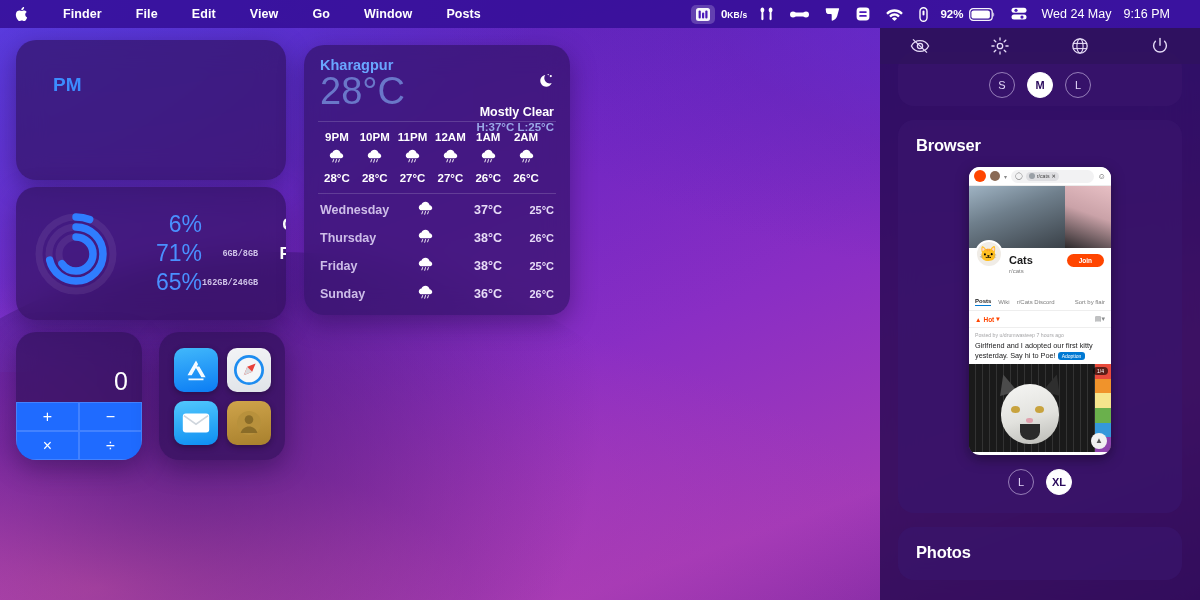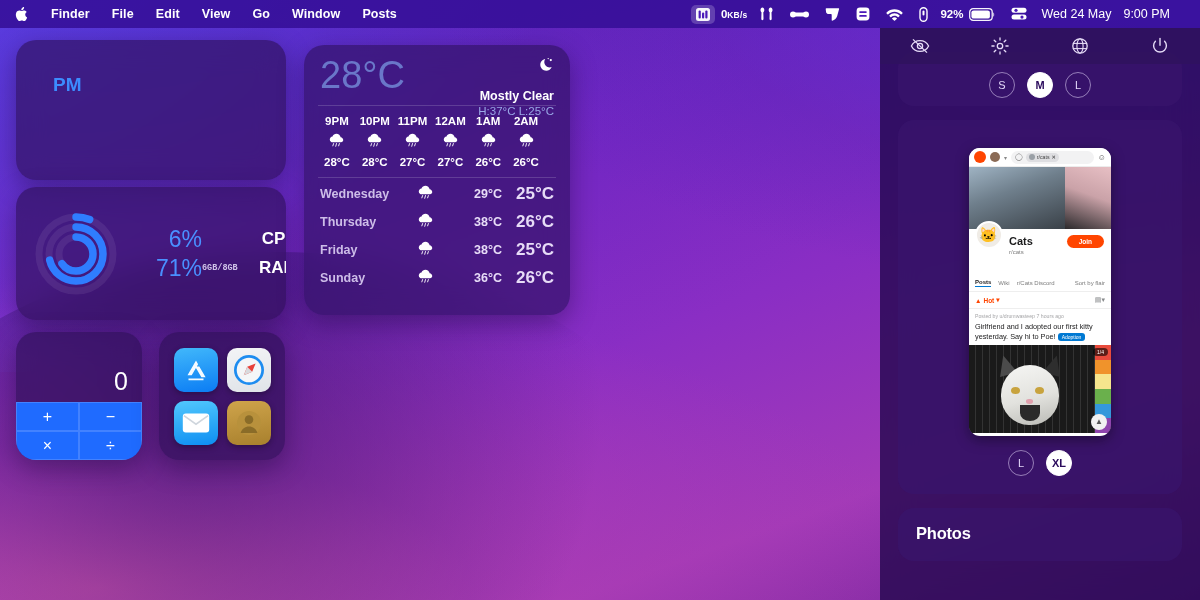--- a/index.html
+++ b/index.html
@@ -35,21 +35,21 @@
   }
 
   
   #menubar{
     position:absolute; left:0; top:0; width:1200px; height:28px;
     background:rgba(52,14,150,0.86);
     display:flex; align-items:center;
     color:#fff; font-size:12.5px;
     z-index:50;
   }
-  #menubar .left{ display:flex; align-items:center; gap:0; padding-left:8px; }
+  #menubar .left{ display:flex; align-items:center; gap:12px; padding-left:8px; }
   #menubar .right{ margin-left:auto; display:flex; align-items:center; padding-right:24px; gap:0; }
   .mb-item{ padding:3px 11px; font-weight:700; color:#fff; white-space:nowrap; letter-spacing:0.1px;}
   .mb-apple{ padding:0 12px 0 6px; display:flex; align-items:center;}
   .mb-icon{ display:flex; align-items:center; justify-content:center; padding:0 8px; height:28px; }
   .mb-text{ font-size:11.5px; font-weight:700; color:#fff; padding:0 4px; white-space:nowrap;}
   .mb-text .u{ font-size:8.5px; letter-spacing:.2px;}
   .mb-date{ font-size:12.5px; font-weight:500; padding:0 6px; white-space:nowrap;}
   .mb-chip{
     background:rgba(255,255,255,0.20);
     border-radius:5px; padding:3px 5px; display:flex; align-items:center;
@@ -104,36 +104,36 @@
   .ic-appstore{ background:linear-gradient(170deg,#41b8fb,#0b7cf4);}
   .ic-safari{ background:linear-gradient(170deg,#f3f4f6,#dfe3e8);}
   .ic-mail{ background:linear-gradient(170deg,#52c8fd,#0d8ef2);}
   .ic-contacts{ background:linear-gradient(170deg,#cfa44b,#a8802d);}
 
   
   #weather{ left:304px; top:45px; width:266px; height:270px; background:rgba(48,18,100,0.68); padding:12px 0 0 0;}
   .w-head{ padding:0 16px; position:relative; }
   .w-city{ font-size:14.5px; color:#6aa6ff; font-weight:700; }
   .w-temp{ font-size:38px; color:#6a77c9; font-weight:300; line-height:1.1; margin-top:-2px;}
-  .w-right{ position:absolute; right:16px; top:2px; text-align:right;}
+  .w-right{ position:absolute; right:16px; top:16px; text-align:right;}
   .w-moon{ color:#fff; font-size:14px; line-height:1; }
   .w-cond{ color:#fff; font-size:12.5px; font-weight:700; margin-top:14px;}
-  .w-hl{ color:#9aa8e6; font-size:11.5px; font-weight:400; margin-top:2px;}
+  .w-hl{ color:#9aa8e6; font-size:11.5px; font-weight:700; margin-top:2px;}
   .w-div{ height:1px; background:rgba(255,255,255,0.16); margin:8px 14px 0 14px;}
   .w-hours{ display:flex; justify-content:space-between; padding:9px 25px 9px 14px;}
   .w-hr{ display:flex; flex-direction:column; align-items:center; gap:5px; flex:1;}
   .w-hr-t{ font-size:11.5px; color:#fff; font-weight:700;}
   .w-hr-ic{ font-size:13px; line-height:1;}
   .w-hr-d{ font-size:11.5px; color:#fff; font-weight:700;}
   .w-days{ padding:2px 16px 0 16px;}
   .w-day{ display:flex; align-items:center; height:28px;}
   .w-day-n{ flex:1; color:#cdbde8; font-size:12.5px; font-weight:700;}
   .w-day-i{ width:50px; text-align:center; font-size:13px;}
   .w-day-h{ width:52px; text-align:right; color:#e7dcf7; font-size:12.5px; font-weight:700;}
-  .w-day-l{ width:52px; text-align:right; color:#e7dcf7; font-size:17px; font-weight:700;}
+  .w-day-l{ width:52px; text-align:right; color:#e7dcf7; font-size:11px; font-weight:700;}
 
   
   #panel{
     position:absolute; right:0; top:28px; width:320px; height:572px;
     background:rgba(35,8,78,0.80);
     backdrop-filter:blur(18px);
     overflow:hidden;
   }
   #panel-toolbar{
     position:absolute; left:0; top:0; width:320px; height:36px;
@@ -297,21 +297,21 @@
     </div>
     <div class="mb-icon">
       <svg class="svgi" width="16" height="14" viewBox="0 0 16 14">
           <rect x="0.5" y="0.8" width="15" height="5" rx="2.5" fill="#fff"></rect>
           <circle cx="5" cy="3.3" r="1.6" fill="#4a19b8"></circle>
           <rect x="0.5" y="7.6" width="15" height="5" rx="2.5" fill="#fff"></rect>
           <circle cx="11" cy="10.1" r="1.6" fill="#4a19b8"></circle>
         </svg>
     </div>
     <div class="mb-date">Wed 24 May</div>
-    <div class="mb-date">9:00 PM</div>
+    <div class="mb-date">9:16 PM</div>
   </div>
 </div>
 
 <div class="widget" id="clock">
   <div class="clock-row">
     <div class="clock-ampm">PM</div>
   </div>
 </div>
 
 <div class="widget" id="stats">
@@ -330,20 +330,25 @@
       <div class="stat-row">
         <div class="stat-pct">6%</div>
         <div class="stat-sub"></div>
         <div class="stat-lbl">CPU</div>
       </div>
       <div class="stat-row">
         <div class="stat-pct">71%</div>
         <div class="stat-sub">6GB/8GB</div>
         <div class="stat-lbl">RAM</div>
       </div>
+      <div class="stat-row">
+        <div class="stat-pct">65%</div>
+        <div class="stat-sub">162GB/246GB</div>
+        <div class="stat-lbl">HD</div>
+      </div>
     </div>
   </div>
 </div>
 
 <div class="widget" id="calc">
   <div class="calc-disp">0</div>
   <div class="calc-keys">
     <div class="calc-key">+</div>
     <div class="calc-key">−</div>
     <div class="calc-key">×</div>
@@ -377,20 +382,21 @@
           <circle cx="16" cy="16" r="12" fill="#b8913c"></circle>
           <circle cx="16" cy="12.6" r="4.3" fill="#8a6c28"></circle>
           <path d="M7.6 26c1.2-4.4 4.5-6.6 8.4-6.6s7.2 2.2 8.4 6.6z" fill="#8a6c28"></path>
         </svg>
     </div>
   </div>
 </div>
 
 <div class="widget" id="weather">
   <div class="w-head">
+    <div class="w-city">Kharagpur</div>
     <div class="w-temp">28°C</div>
     <div class="w-right">
       <div class="w-moon">
         <svg width="16" height="16" viewBox="0 0 16 16">
             <path fill="#fff" d="M11.7 10.4c-3 0-5.4-2.4-5.4-5.4 0-1.1 0.3-2.1 0.9-3-2.8 0.5-4.9 2.9-4.9 5.8 0 3.3 2.7 5.9 5.9 5.9 2.5 0 4.6-1.5 5.5-3.7-0.6 0.3-1.3 0.4-2 0.4z"></path>
             <circle cx="12.8" cy="3.1" r="1.1" fill="#fff"></circle>
             <circle cx="10.2" cy="1.6" r="0.7" fill="#fff"></circle>
           </svg>
       </div>
       <div class="w-cond">Mostly Clear</div>
@@ -480,21 +486,21 @@
       <div class="w-day">
         <div class="w-day-n">Wednesday</div>
         <div class="w-day-i"><svg width="17" height="17" viewBox="0 0 20 20">
             <path fill="#ffffff" d="M5.7 12.2c-2 0-3.6-1.6-3.6-3.5 0-1.8 1.4-3.3 3.2-3.5 0.7-1.9 2.5-3.2 4.6-3.2 2.5 0 4.6 1.8 5 4.2 1.7 0.2 3 1.6 3 3.3 0 1.5-1.1 2.7-2.6 2.7z"></path>
             <g stroke="#ffffff" stroke-width="1.1" stroke-linecap="round">
               <line x1="6.6" y1="13.6" x2="5.7" y2="16.3"></line>
               <line x1="10" y1="13.6" x2="9.1" y2="16.8"></line>
               <line x1="13.4" y1="13.6" x2="12.5" y2="16.3"></line>
             </g>
           </svg></div>
-        <div class="w-day-h">29°C</div>
+        <div class="w-day-h">37°C</div>
         <div class="w-day-l">25°C</div>
       </div>
       <div class="w-day">
         <div class="w-day-n">Thursday</div>
         <div class="w-day-i"><svg width="17" height="17" viewBox="0 0 20 20">
             <path fill="#ffffff" d="M5.7 12.2c-2 0-3.6-1.6-3.6-3.5 0-1.8 1.4-3.3 3.2-3.5 0.7-1.9 2.5-3.2 4.6-3.2 2.5 0 4.6 1.8 5 4.2 1.7 0.2 3 1.6 3 3.3 0 1.5-1.1 2.7-2.6 2.7z"></path>
             <g stroke="#ffffff" stroke-width="1.1" stroke-linecap="round">
               <line x1="6.6" y1="13.6" x2="5.7" y2="16.3"></line>
               <line x1="10" y1="13.6" x2="9.1" y2="16.8"></line>
               <line x1="13.4" y1="13.6" x2="12.5" y2="16.3"></line>
@@ -538,20 +544,21 @@
 
     <div class="card" id="card-top">
       <div class="size-row">
         <div class="size-btn">S</div>
         <div class="size-btn active">M</div>
         <div class="size-btn">L</div>
       </div>
     </div>
 
     <div class="card">
+      <div class="card-title">Browser</div>
 
       <div class="preview-wrap">
         <div class="phone">
 
           <div class="ph-bar">
             <div class="ph-av"></div>
             <div class="ph-av2"></div>
             <div class="ph-caret">▾</div>
             <div class="ph-search">
               <span class="ph-mag">◯</span>

